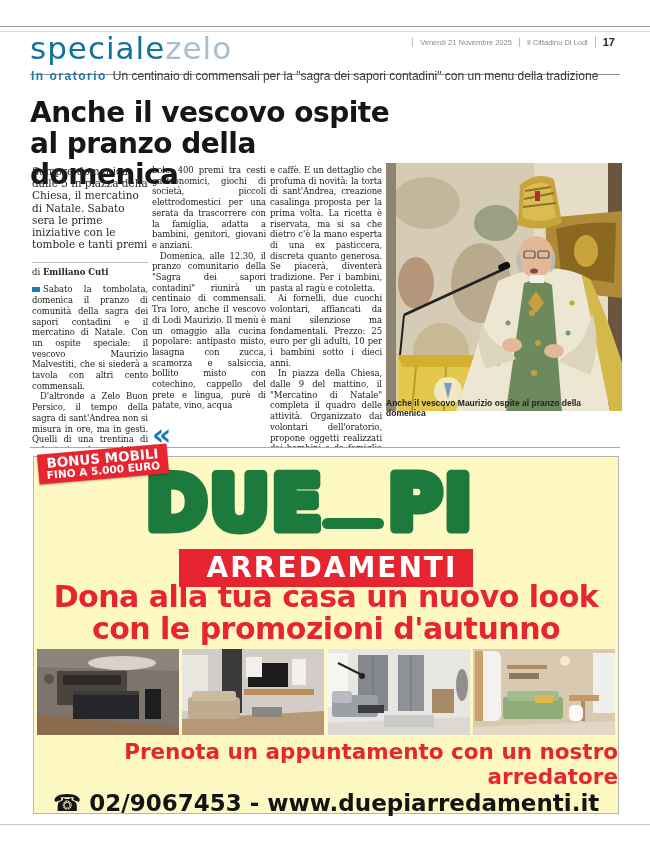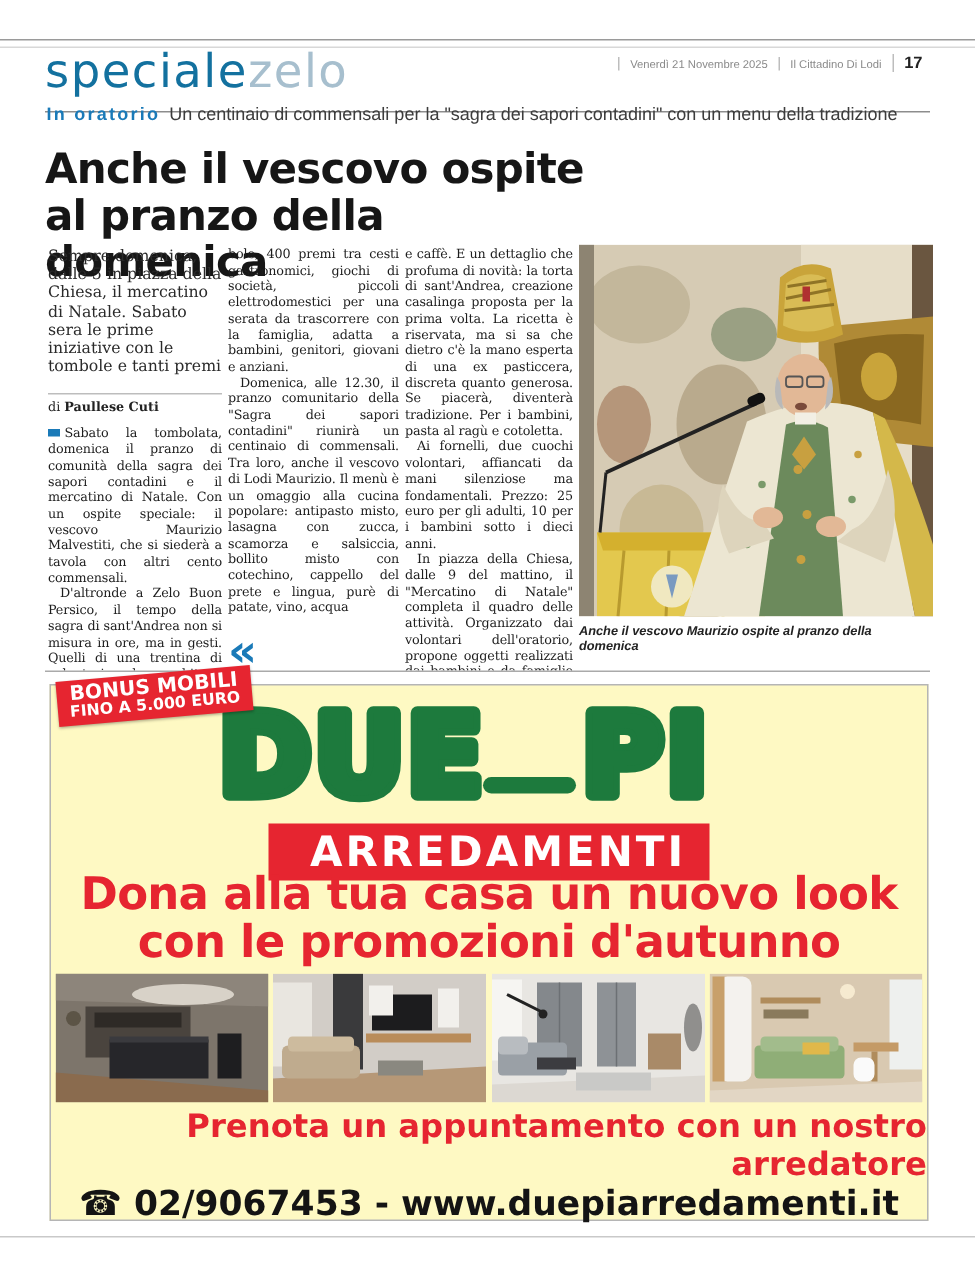--- a/index.html
+++ b/index.html
@@ -39,22 +39,22 @@
   .col p.body{font-size:8.5px;line-height:10.7px;text-align:justify;margin:0;
               letter-spacing:-0.1px;}
   .col p.body.indent{text-indent:8px;}
   .lead-marker{display:inline-block;width:8px;height:5px;background:#1a7ab8;margin-right:3px;}
   .pullquote{margin-top:14px;}
   .qmark{font-family:"DejaVu Sans",sans-serif;font-size:30px;line-height:20px;
          font-weight:bold;color:#1a7ab8;display:block;}
 
   
   .photo{position:absolute;left:386px;top:163px;width:236px;height:248px;overflow:hidden;}
-  .caption{position:absolute;left:386px;top:415px;width:236px;font-size:8.5px;
-           font-weight:bold;color:#222;font-style:italic;}
+  .caption{position:absolute;left:386px;top:398px;width:236px;font-size:8.5px;
+           font-weight:bold;color:#222;}
 
   
   .mid-rule{position:absolute;left:30px;top:447px;width:590px;border-top:1px solid #aaaaaa;}
   .bottom-rule{position:absolute;left:0;top:824px;width:650px;border-top:1.5px solid #c9c9c9;}
 
   
   .ad{position:absolute;left:33px;top:456px;width:584px;height:356px;background:#fef9c3;
       border:1px solid #b5b5b5;}
   .ad-logo{position:absolute;left:0;top:2px;width:584px;text-align:center;}
   .ad-banner-row{position:absolute;left:0;top:92px;width:584px;text-align:center;}
@@ -96,21 +96,21 @@
   <div class="header-rule"></div>
 
   <div class="kicker">
     <span class="klabel">In oratorio</span><span>Un centinaio di commensali per la "sagra dei sapori contadini" con un menu della tradizione</span>
   </div>
   <h1 class="headline" style="margin:0;">Anche il vescovo ospite al pranzo della domenica</h1>
 
   <div class="col" id="col1">
     <p class="standfirst">Sempre domenica, dalle 5 in piazza della Chiesa, il mercatino di Natale. Sabato sera le prime iniziative con le tombole e tanti premi</p>
     <hr class="byline-rule">
-    <p class="byline"><span>di </span><b>Paullese Cuti</b></p>
+    <p class="byline"><span>di </span><b>Emiliano Cuti</b></p>
     <p class="body"><span class="lead-marker"></span><span>Sabato la tombolata, domenica il pranzo di comunità della sagra dei sapori contadini e il mercatino di Natale. Con un ospite speciale: il vescovo Maurizio Malvestiti, che si siederà a tavola con altri cento commensali.</span></p>
     <p class="body indent">D'altronde a Zelo Buon Persico, il tempo della sagra di sant'Andrea non si misura in ore, ma in gesti. Quelli di una trentina di volontari che orbitano instancabili attorno all'oratorio, cucinano, allestiscono, accolgono, sorridono.</p>
 
   </div>
 
   <div class="col" id="col2">
     <p class="body">bole, 400 premi tra cesti gastronomici, giochi di società, piccoli elettrodomestici per una serata da trascorrere con la famiglia, adatta a bambini, genitori, giovani e anziani.</p>
     <p class="body indent">Domenica, alle 12.30, il pranzo comunitario della "Sagra dei sapori contadini" riunirà un centinaio di commensali. Tra loro, anche il vescovo di Lodi Maurizio. Il menù è un omaggio alla cucina popolare: antipasto misto, lasagna con zucca, scamorza e salsiccia, bollito misto con cotechino, cappello del prete e lingua, purè di patate, vino, acqua</p>
     <div class="pullquote">
       <span class="qmark">«</span>

